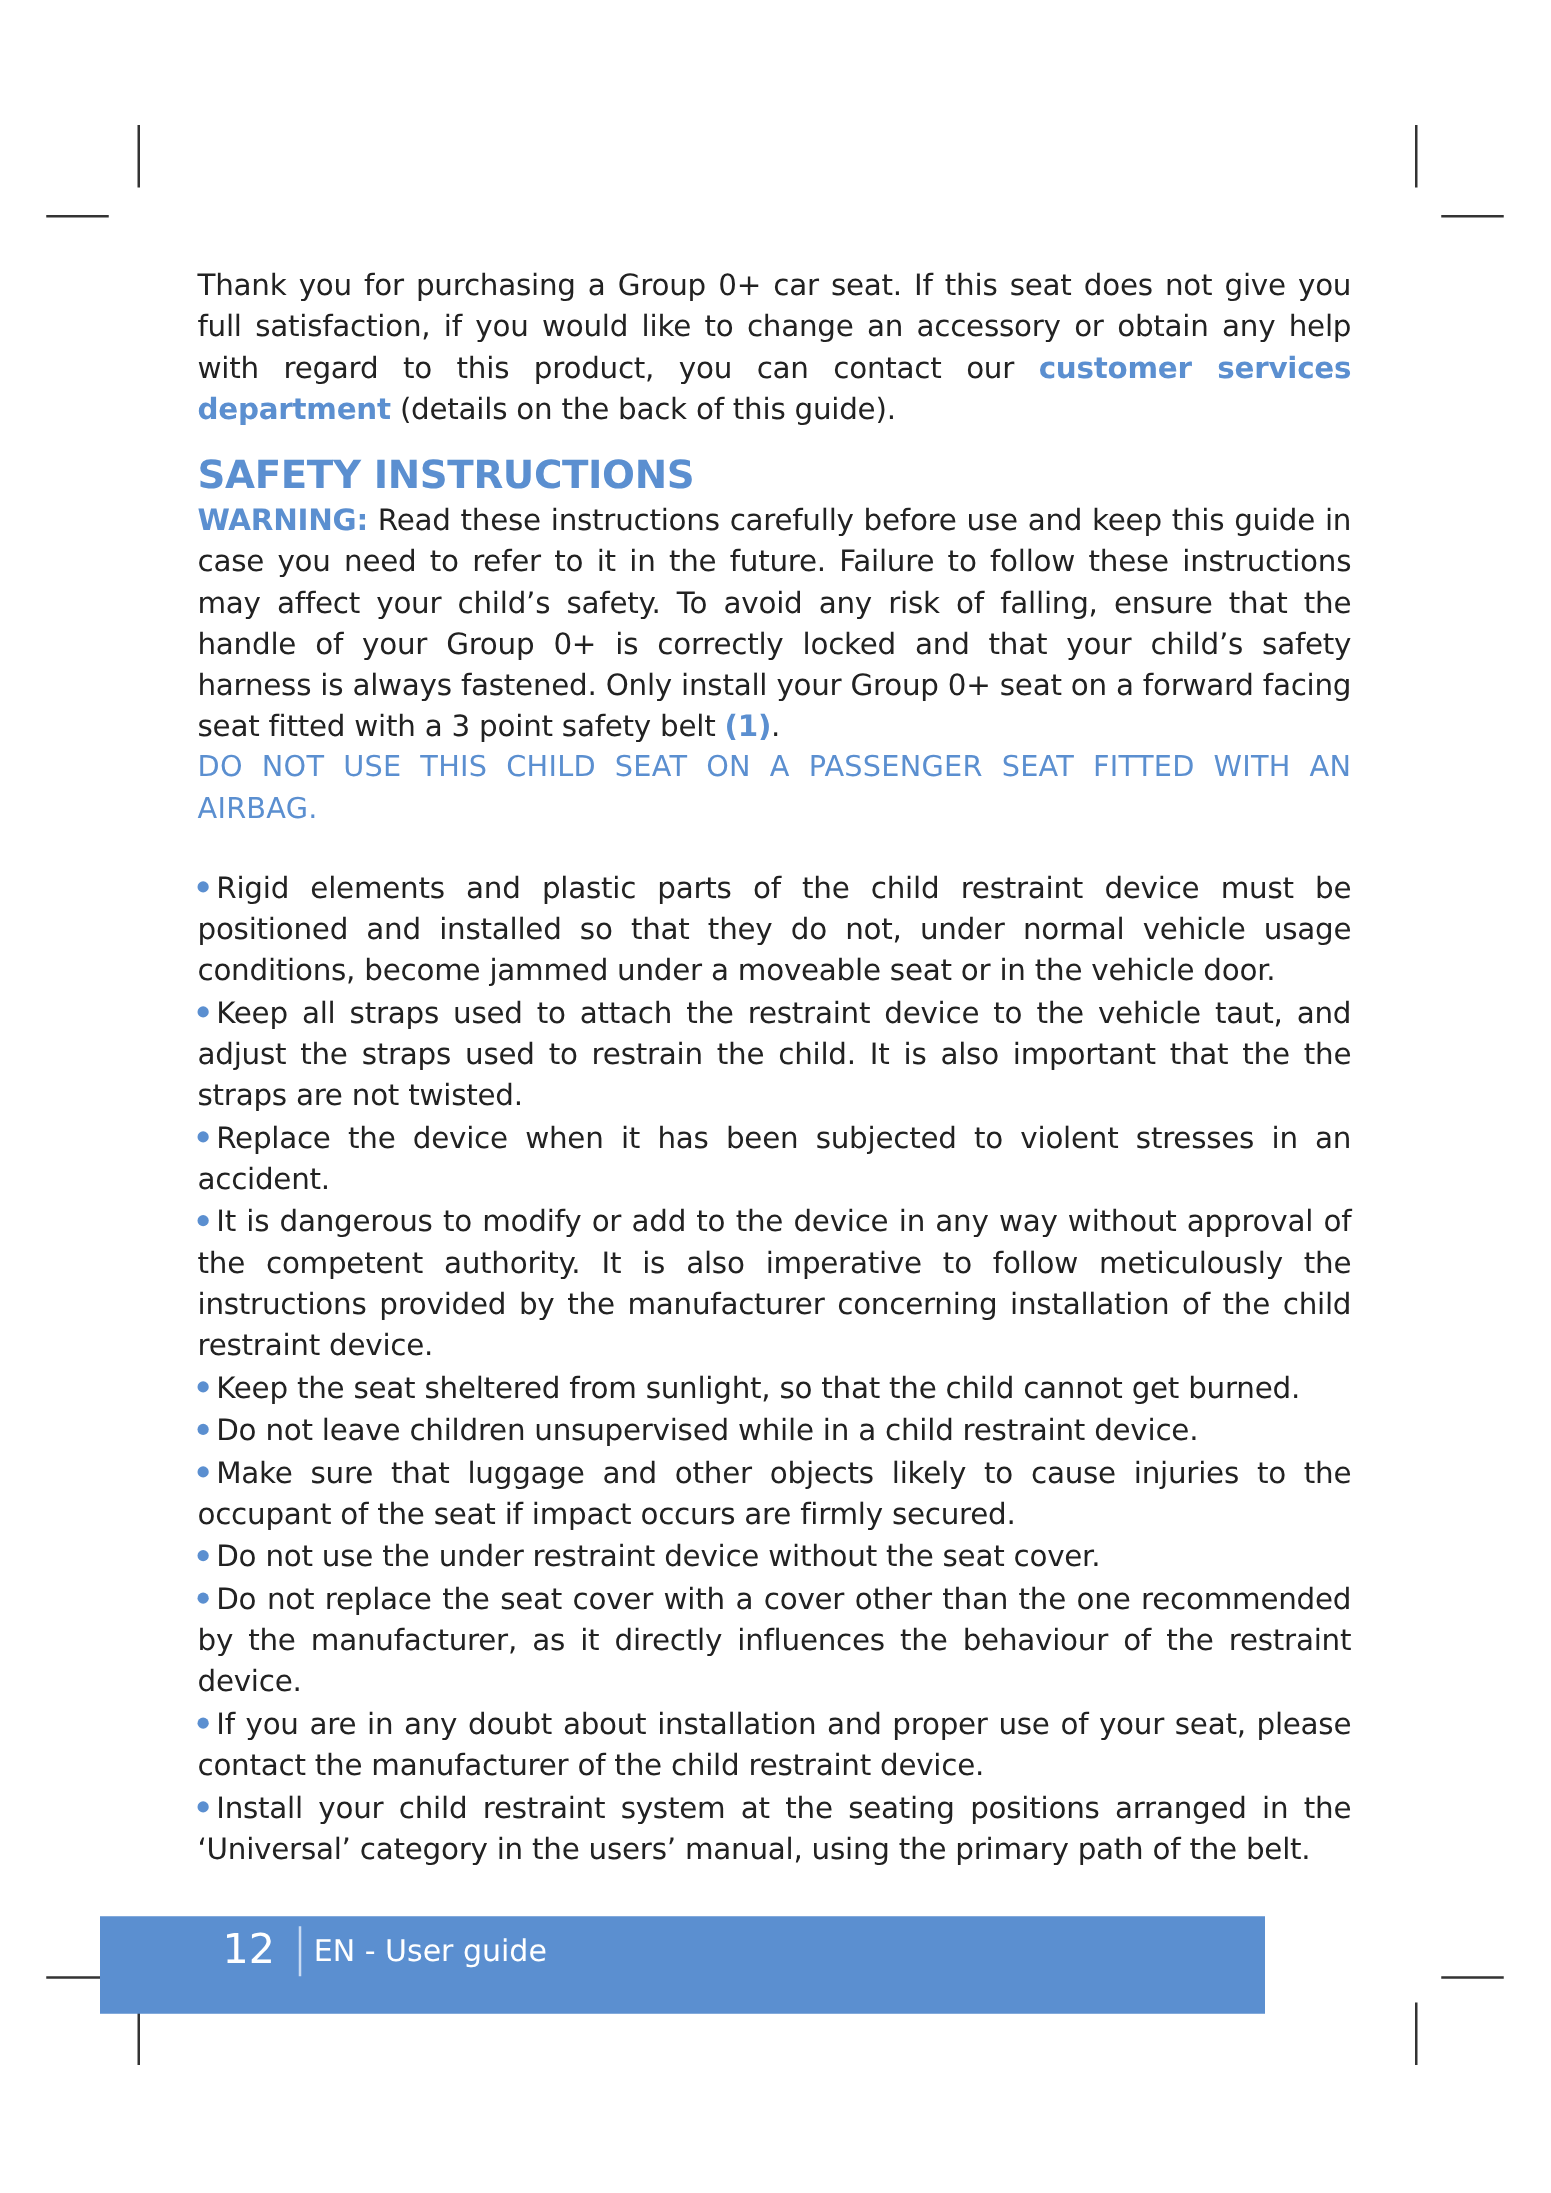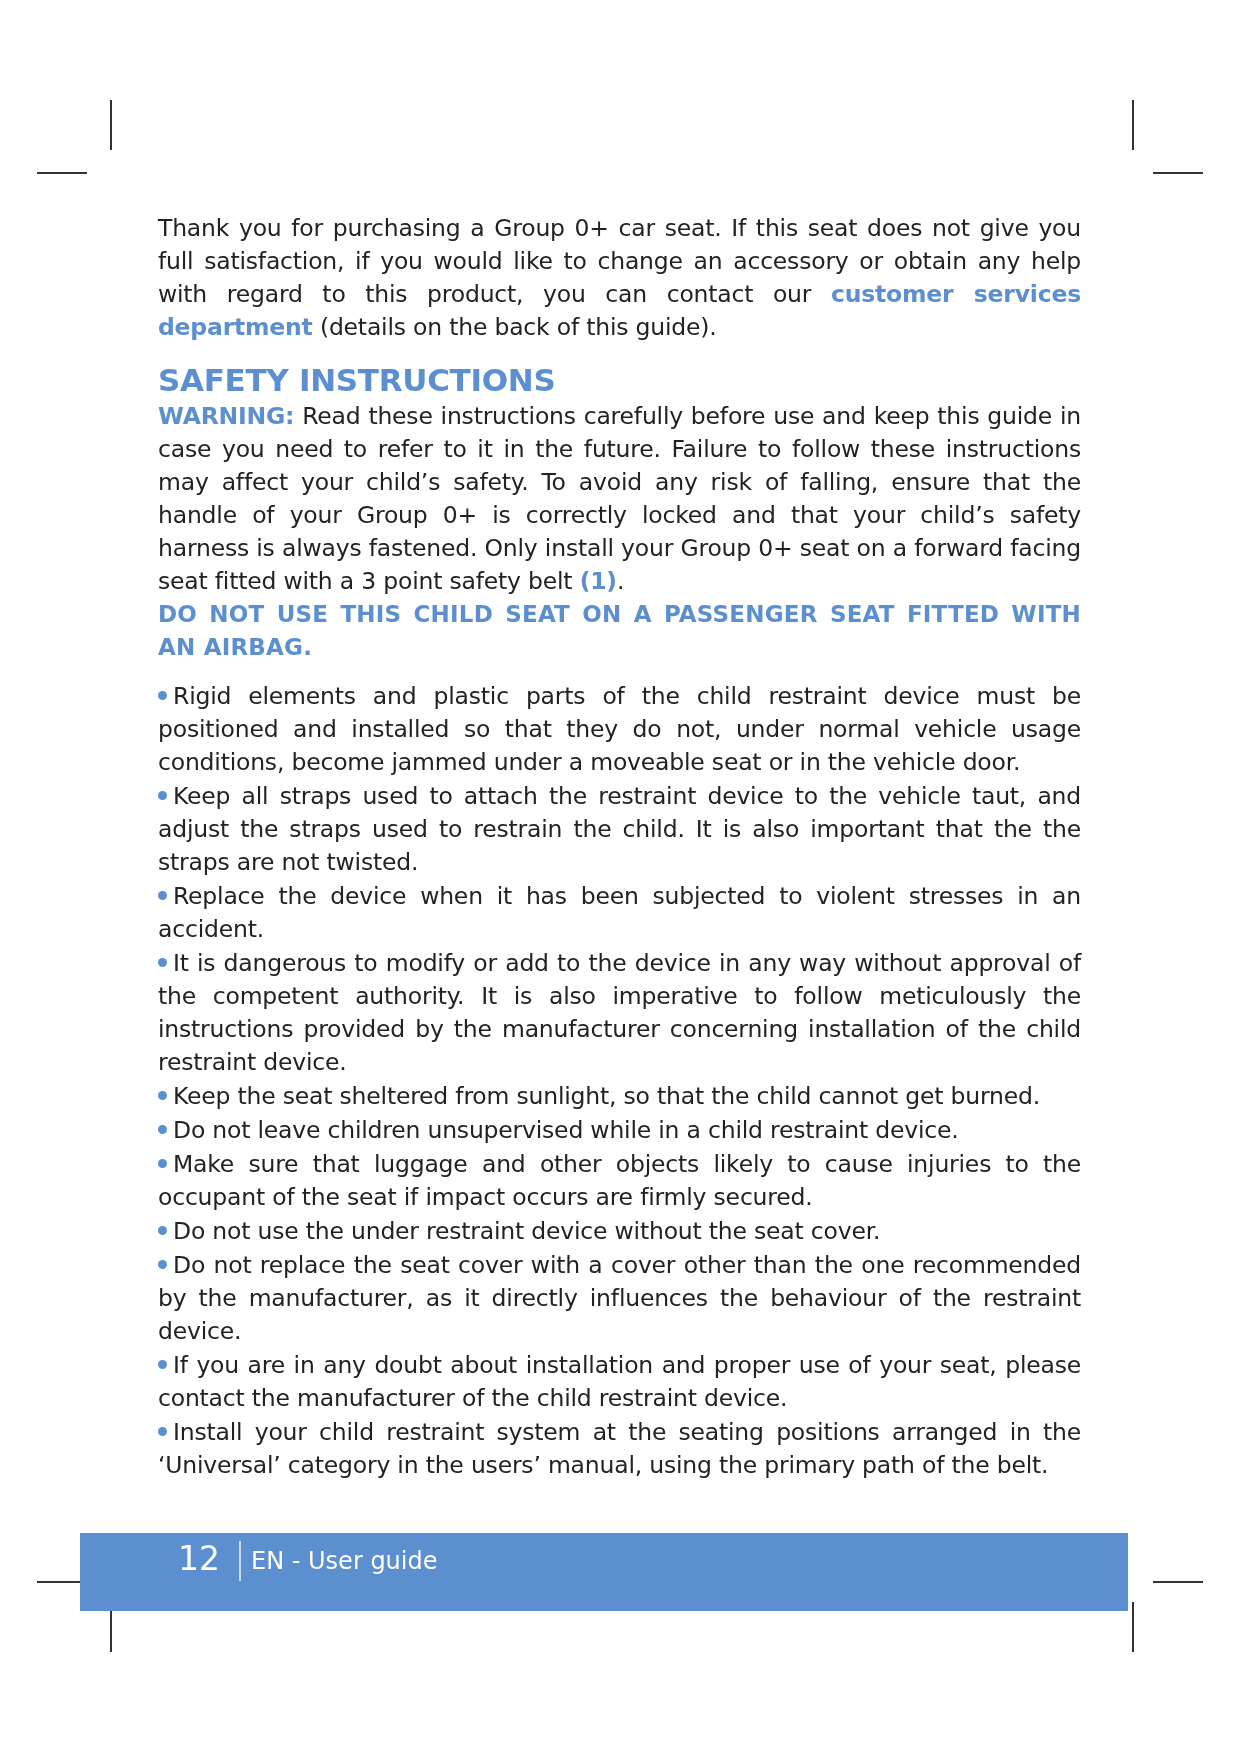--- a/index.html
+++ b/index.html
@@ -17,32 +17,32 @@
     position: absolute; left: 158px; top: 212px; width: 923px;
     font-size: 23.5px; line-height: 33px; letter-spacing: -0.2px;
   }
   .content p { margin: 0; text-align: justify; }
   .hl { color: #5b8fd0; font-weight: bold; }
   .title {
     color: #5b8fd0; font-weight: bold; font-size: 31px; line-height: 40px;
     margin-top: 16px; letter-spacing: -0.3px;
   }
   .caps {
-    color: #5b8fd0; font-weight: bold; font-size: 23px; line-height: 33px;
+    color: #5b8fd0; font-weight: normal; font-size: 23px; line-height: 33px;
     margin-top: 0; text-align: left; letter-spacing: 0.2px;
   }
-  ul.bullets { list-style: none; margin: 16px 0 0 0; padding: 0; }
+  ul.bullets { list-style: none; margin: 30px 0 0 0; padding: 0; }
   ul.bullets li { text-align: justify; margin: 0 0 1px 0; }
   .dot {
     display: inline-block; width: 9px; height: 9px; border-radius: 50%;
     background: #5b8fd0; margin-right: 6px; vertical-align: 4px;
   }
 
   .footer {
-    position: absolute; left: 80px; top: 1533px; width: 1048px; height: 78px;
+    position: absolute; left: 80px; top: 1533px; width: 932px; height: 78px;
     background: #5b8fd0;
   }
   .footer .num {
     position: absolute; left: 98px; top: 4px; color: #ffffff;
     font-size: 33px; line-height: 44px; font-weight: normal;
   }
   .footer .sep {
     position: absolute; left: 159px; top: 8px; width: 2px; height: 40px;
     background: #c9dbf2;
   }

